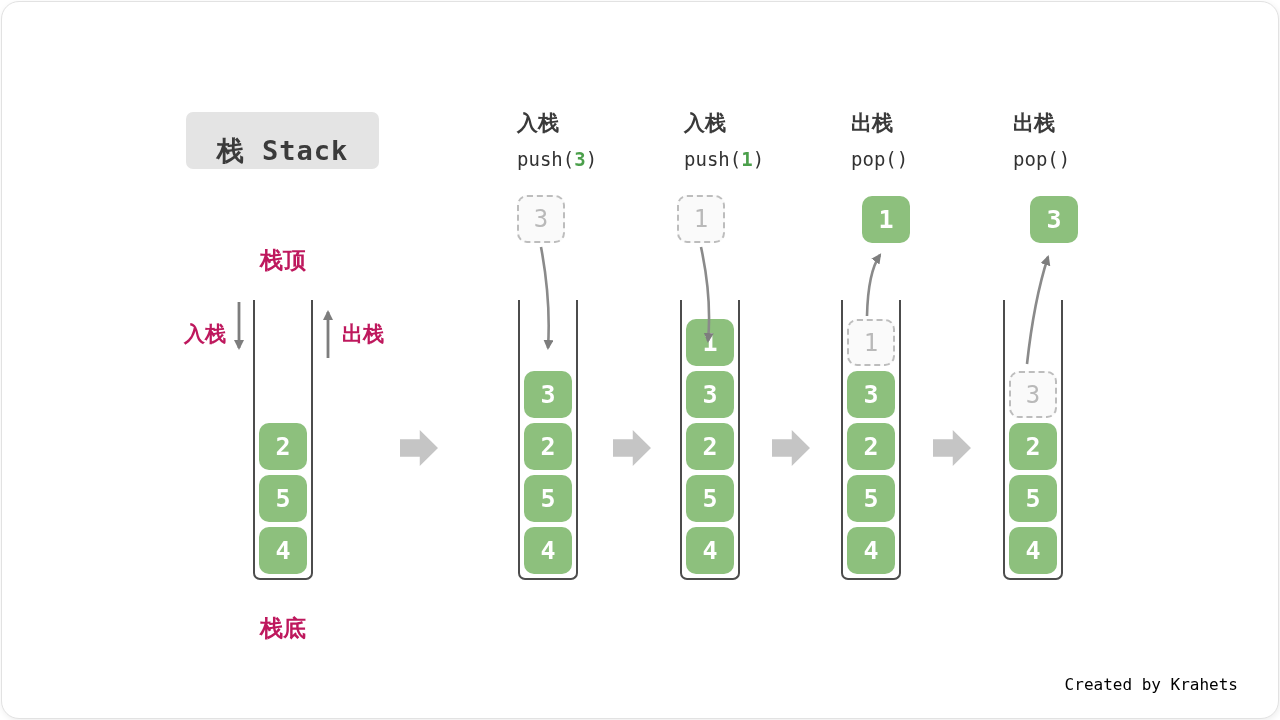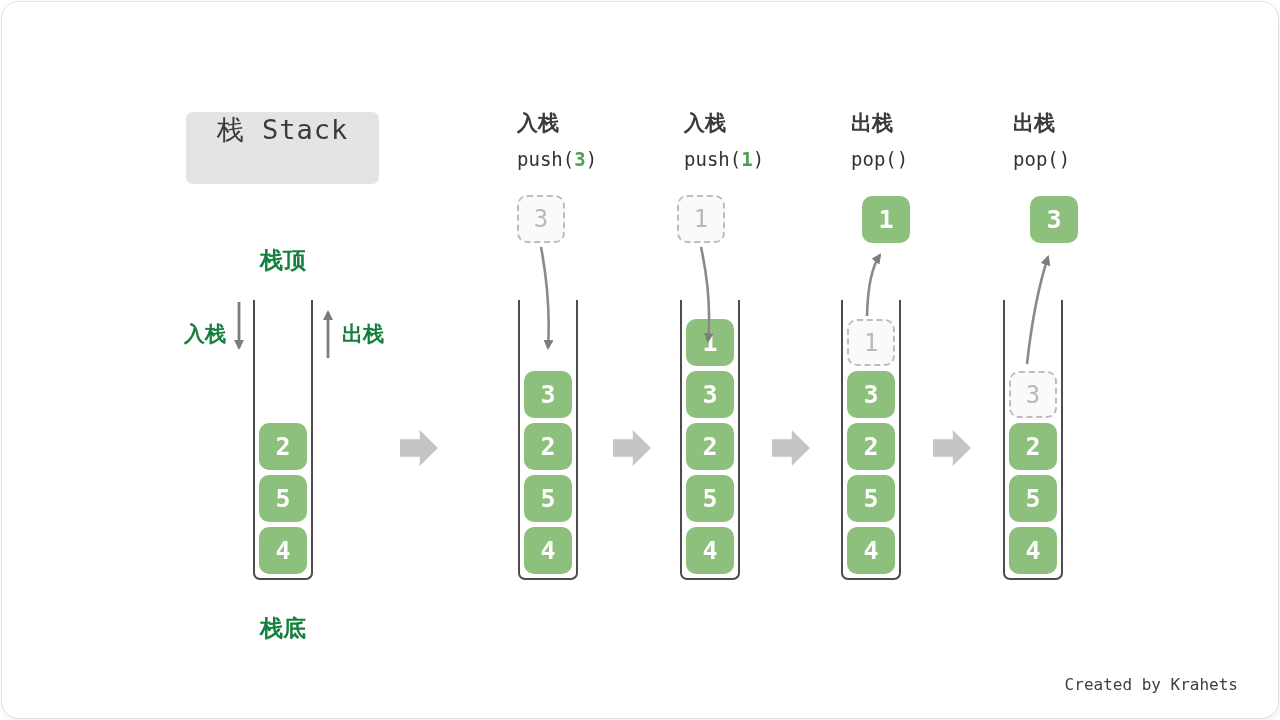--- a/index.html
+++ b/index.html
@@ -6,28 +6,28 @@
   .canvas{
     position:relative;width:1280px;height:720px;overflow:hidden;
     font-family:"Liberation Sans",sans-serif;
   }
   .card{
     position:absolute;left:1px;top:1px;right:1px;bottom:1px;
     background:#ffffff;border:1px solid #e2e2e2;border-radius:18px;
     box-shadow:1px 2px 6px rgba(0,0,0,0.07);
   }
   .title-badge{
-    position:absolute;left:186px;top:112px;width:193px;height:72px;
+    position:absolute;left:186px;top:112px;width:193px;height:57px;
     background:#e4e4e4;border-radius:7px;
-    display:flex;align-items:flex-start;justify-content:center;
-    font-family:"DejaVu Sans Mono",monospace;font-weight:400;
+    display:flex;align-items:flex-end;justify-content:center;
+    font-family:"DejaVu Sans Mono",monospace;font-weight:700;
     font-size:27px;color:#3b3b3b;letter-spacing:1px;
   }
   .lbl{
-    position:absolute;color:#15803d;font-weight:700;font-size:21px;
+    position:absolute;color:#be185d;font-weight:700;font-size:21px;
     white-space:nowrap;
   }
   .lbl.big{font-size:23px;width:100px;text-align:center;}
   .container{
     position:absolute;top:300px;width:60px;height:280px;
     border-left:2px solid #4c4c4c;border-right:2px solid #4c4c4c;
     border-bottom:2px solid #4c4c4c;border-radius:0 0 7px 7px;
     box-sizing:border-box;background:transparent;
   }
   .cell{
@@ -50,21 +50,21 @@
     font-size:19px;color:#333333;line-height:32px;
   }
   .col-header .code .arg{color:#4b9f4b;font-weight:700;}
   .block-arrow{
     position:absolute;top:430px;width:38px;height:36px;background:#c5c5c5;
     clip-path:polygon(0% 26%,52% 26%,52% 0%,100% 50%,52% 100%,52% 74%,0% 74%);
   }
   .arrows{position:absolute;left:0;top:0;width:1280px;height:720px;pointer-events:none;}
   .watermark{
     position:absolute;top:675px;right:42px;
-    font-family:"DejaVu Sans Mono",monospace;font-size:16px;color:#404040;
+    font-family:"DejaVu Sans Mono",monospace;font-size:16px;color:#000000;
   }
 </style>
 </head>
 <body>
 
 <div class="canvas">
   <div class="card"></div>
 
   <div class="title-badge">
     <span>栈 Stack</span>

